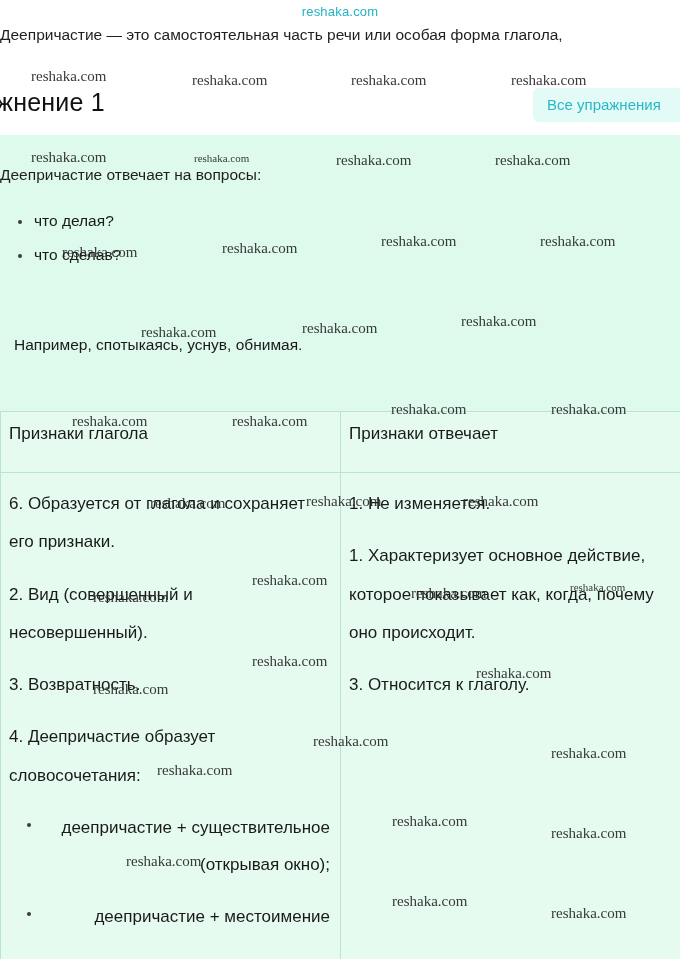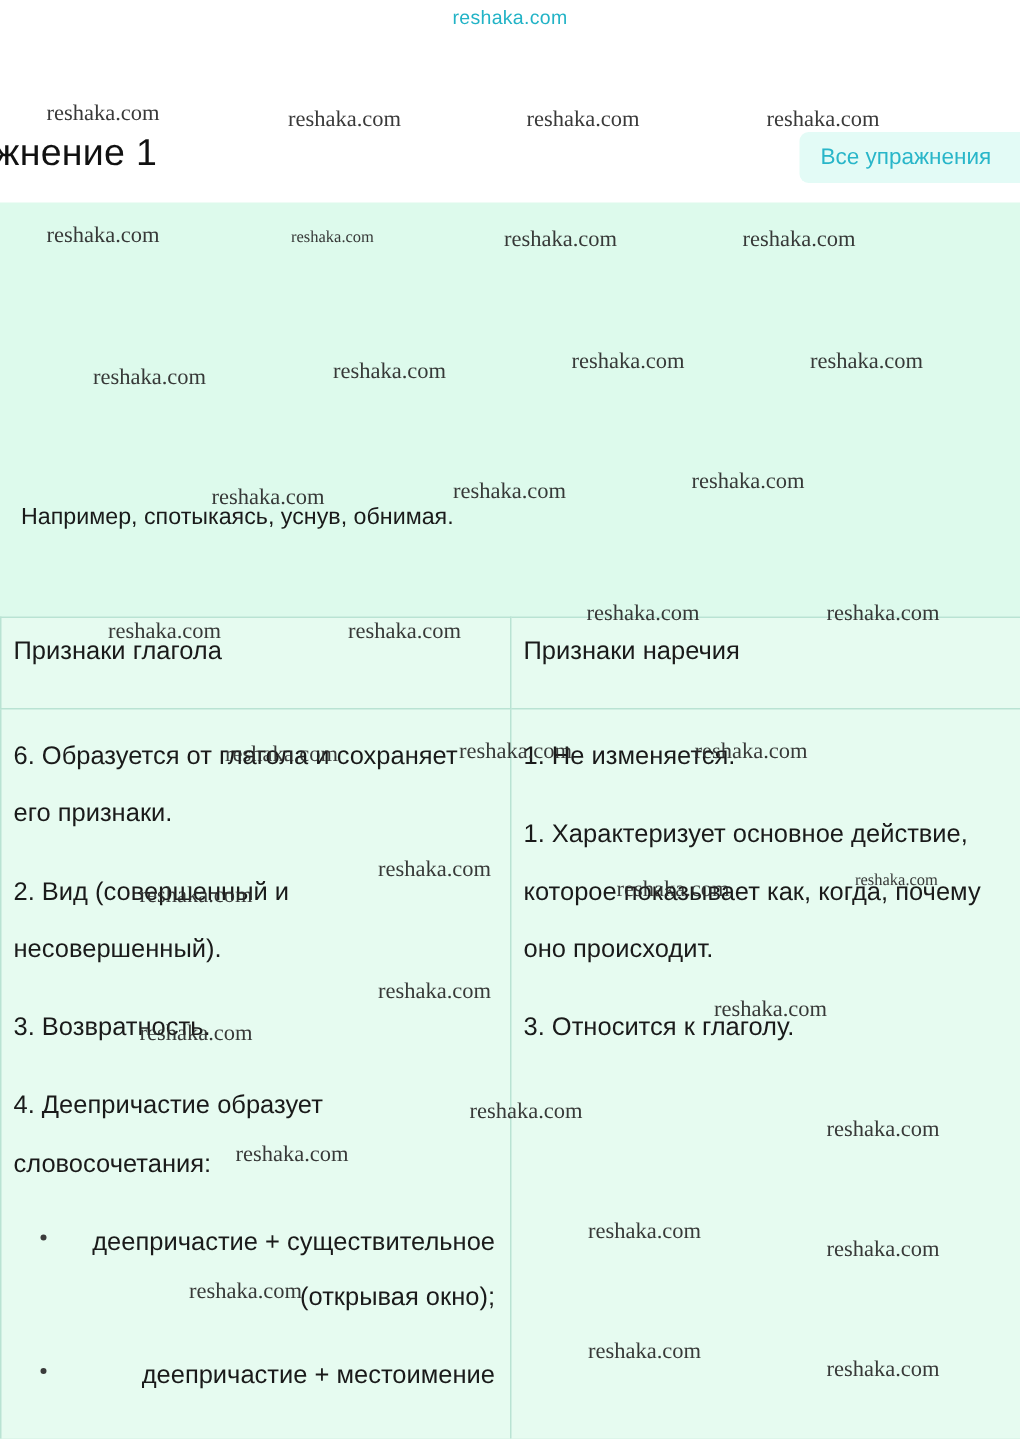--- a/index.html
+++ b/index.html
@@ -184,40 +184,46 @@
   }
   .wm.sm { font-size: 11px; }
 </style>
 </head>
 <body>
 
 <div class="page">
 
   <div class="top-logo">reshaka.com</div>
 
+  <div class="intro-line">Деепричастие — это самостоятельная часть речи или особая форма глагола,</div>
 
   <div class="ex-title">ражнение 1</div>
 
   <div class="all-ex-btn">Все упражнения</div>
 
   <div class="green-body"></div>
 
-
+  <div class="q-line">Деепричастие отвечает на вопросы:</div>
+
+  <ul class="q-list">
+    <li>что делая?</li>
+    <li>что сделав?</li>
+  </ul>
 
   <div class="example-line">Например, спотыкаясь, уснув, обнимая.</div>
 
   <table class="tbl">
     <colgroup>
         <col class="c1">
         <col class="c2">
       </colgroup>
     <thead>
       <tr>
         <th>Признаки глагола</th>
-        <th>Признаки наречия</th>
+        <th>Признаки отвечает</th>
       </tr>
     </thead>
     <tbody>
       <tr>
         <td>
           <p class="cell-p">6. Образуется от глагола и сохраняет его признаки.</p>
           <p class="cell-p">2. Вид (совершенный и несовершенный).</p>
           <p class="cell-p">3. Возвратность.</p>
           <p class="cell-p">4. Деепричастие образует словосочетания:</p>
           <ul class="sub">

